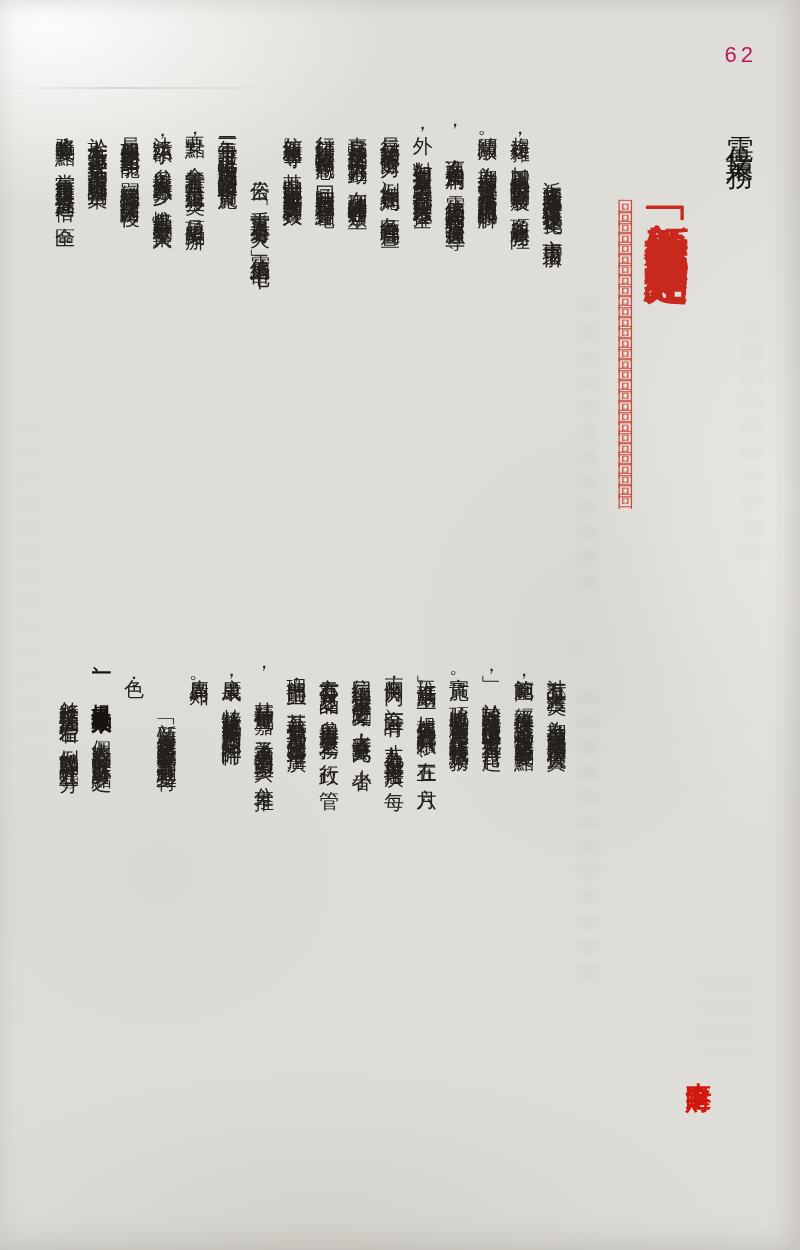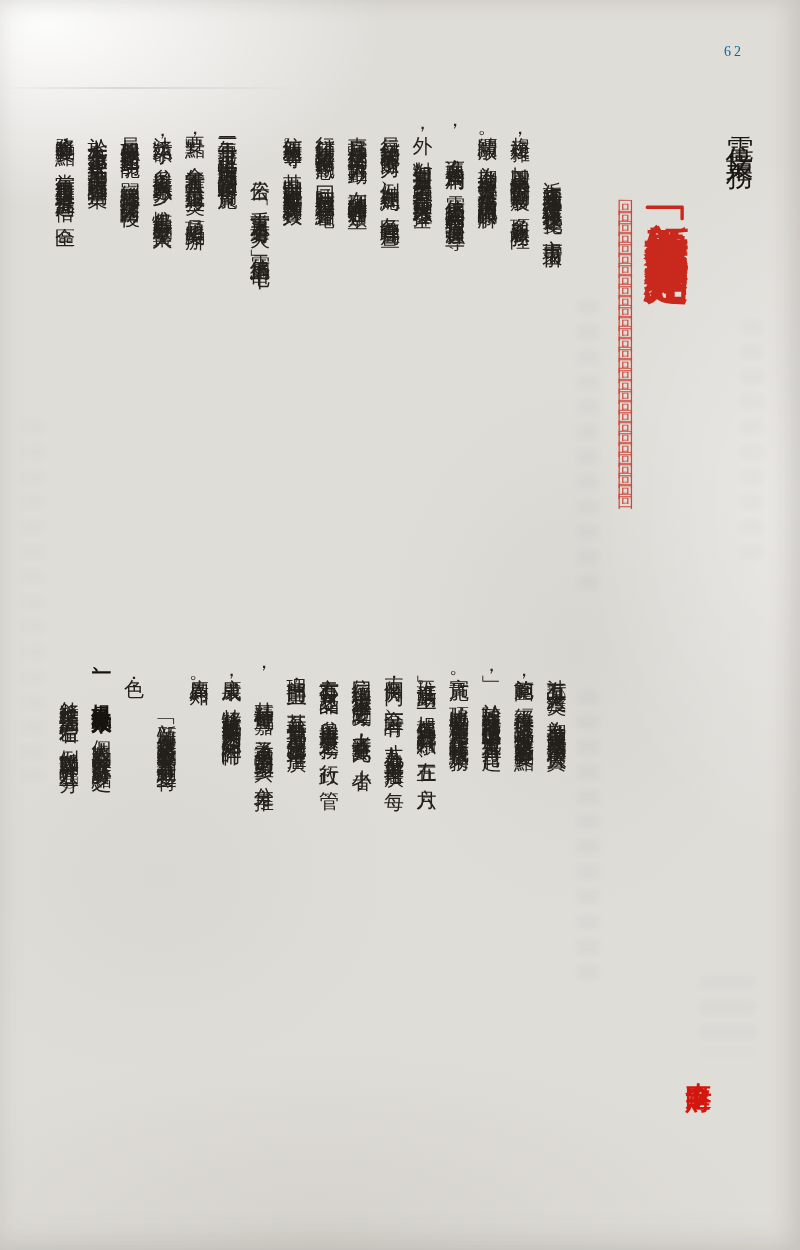--- a/index.html
+++ b/index.html
@@ -12,22 +12,22 @@
       radial-gradient(ellipse 300px 500px at 99% 40%, rgba(255,255,255,.30), rgba(255,255,255,0) 70%),
       radial-gradient(ellipse 620px 260px at 40% 99%, rgba(146,142,130,.14), rgba(146,142,130,0) 72%),
       radial-gradient(ellipse 280px 380px at 72% 52%, rgba(148,146,138,.09), rgba(148,146,138,0) 70%),
       radial-gradient(ellipse 340px 300px at 20% 70%, rgba(148,146,138,.07), rgba(148,146,138,0) 70%),
       #dfddd8;
     box-shadow: inset -10px 0 22px rgba(118,113,103,.16), inset 0 -12px 28px rgba(118,113,103,.10);
   }
   .vtext{writing-mode:vertical-rl;text-orientation:mixed;}
   .pageno{
     position:absolute;left:724px;top:44px;
-    font-size:14px;letter-spacing:3px;color:#0369a1;
-    font-family:Liberation Serif, serif;
+    font-size:22px;letter-spacing:3px;color:#be185d;
+    font-family:Liberation Mono, monospace;
   }
   .masthead{
     position:absolute;left:721px;top:114px;width:36px;
     font-size:28px;line-height:36px;letter-spacing:9px;
     color:#191713;font-weight:500;
   }
   .meander{
     position:absolute;left:614px;top:186px;width:22px;height:804px;
     font-size:17px;line-height:22px;letter-spacing:10.5px;
     color:#cc4033;overflow:hidden;opacity:.95;

